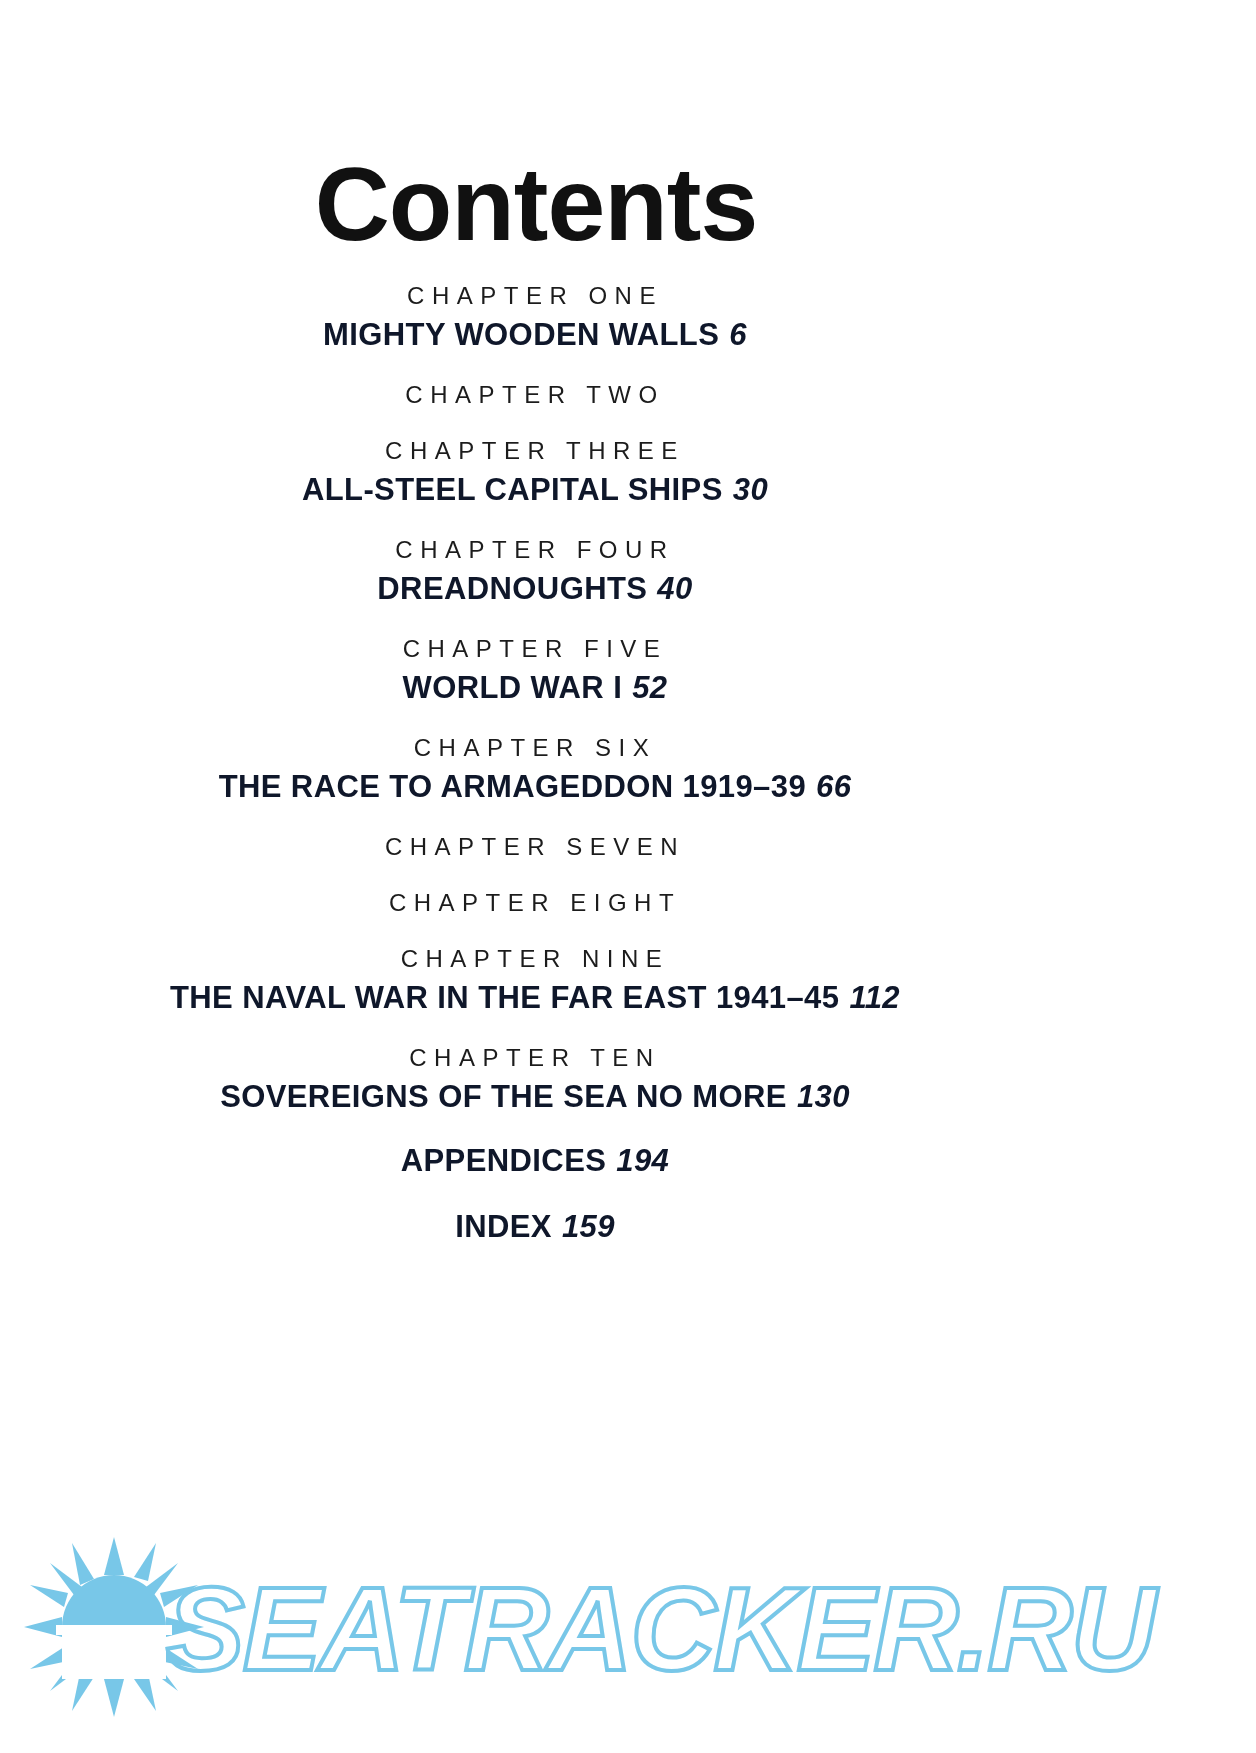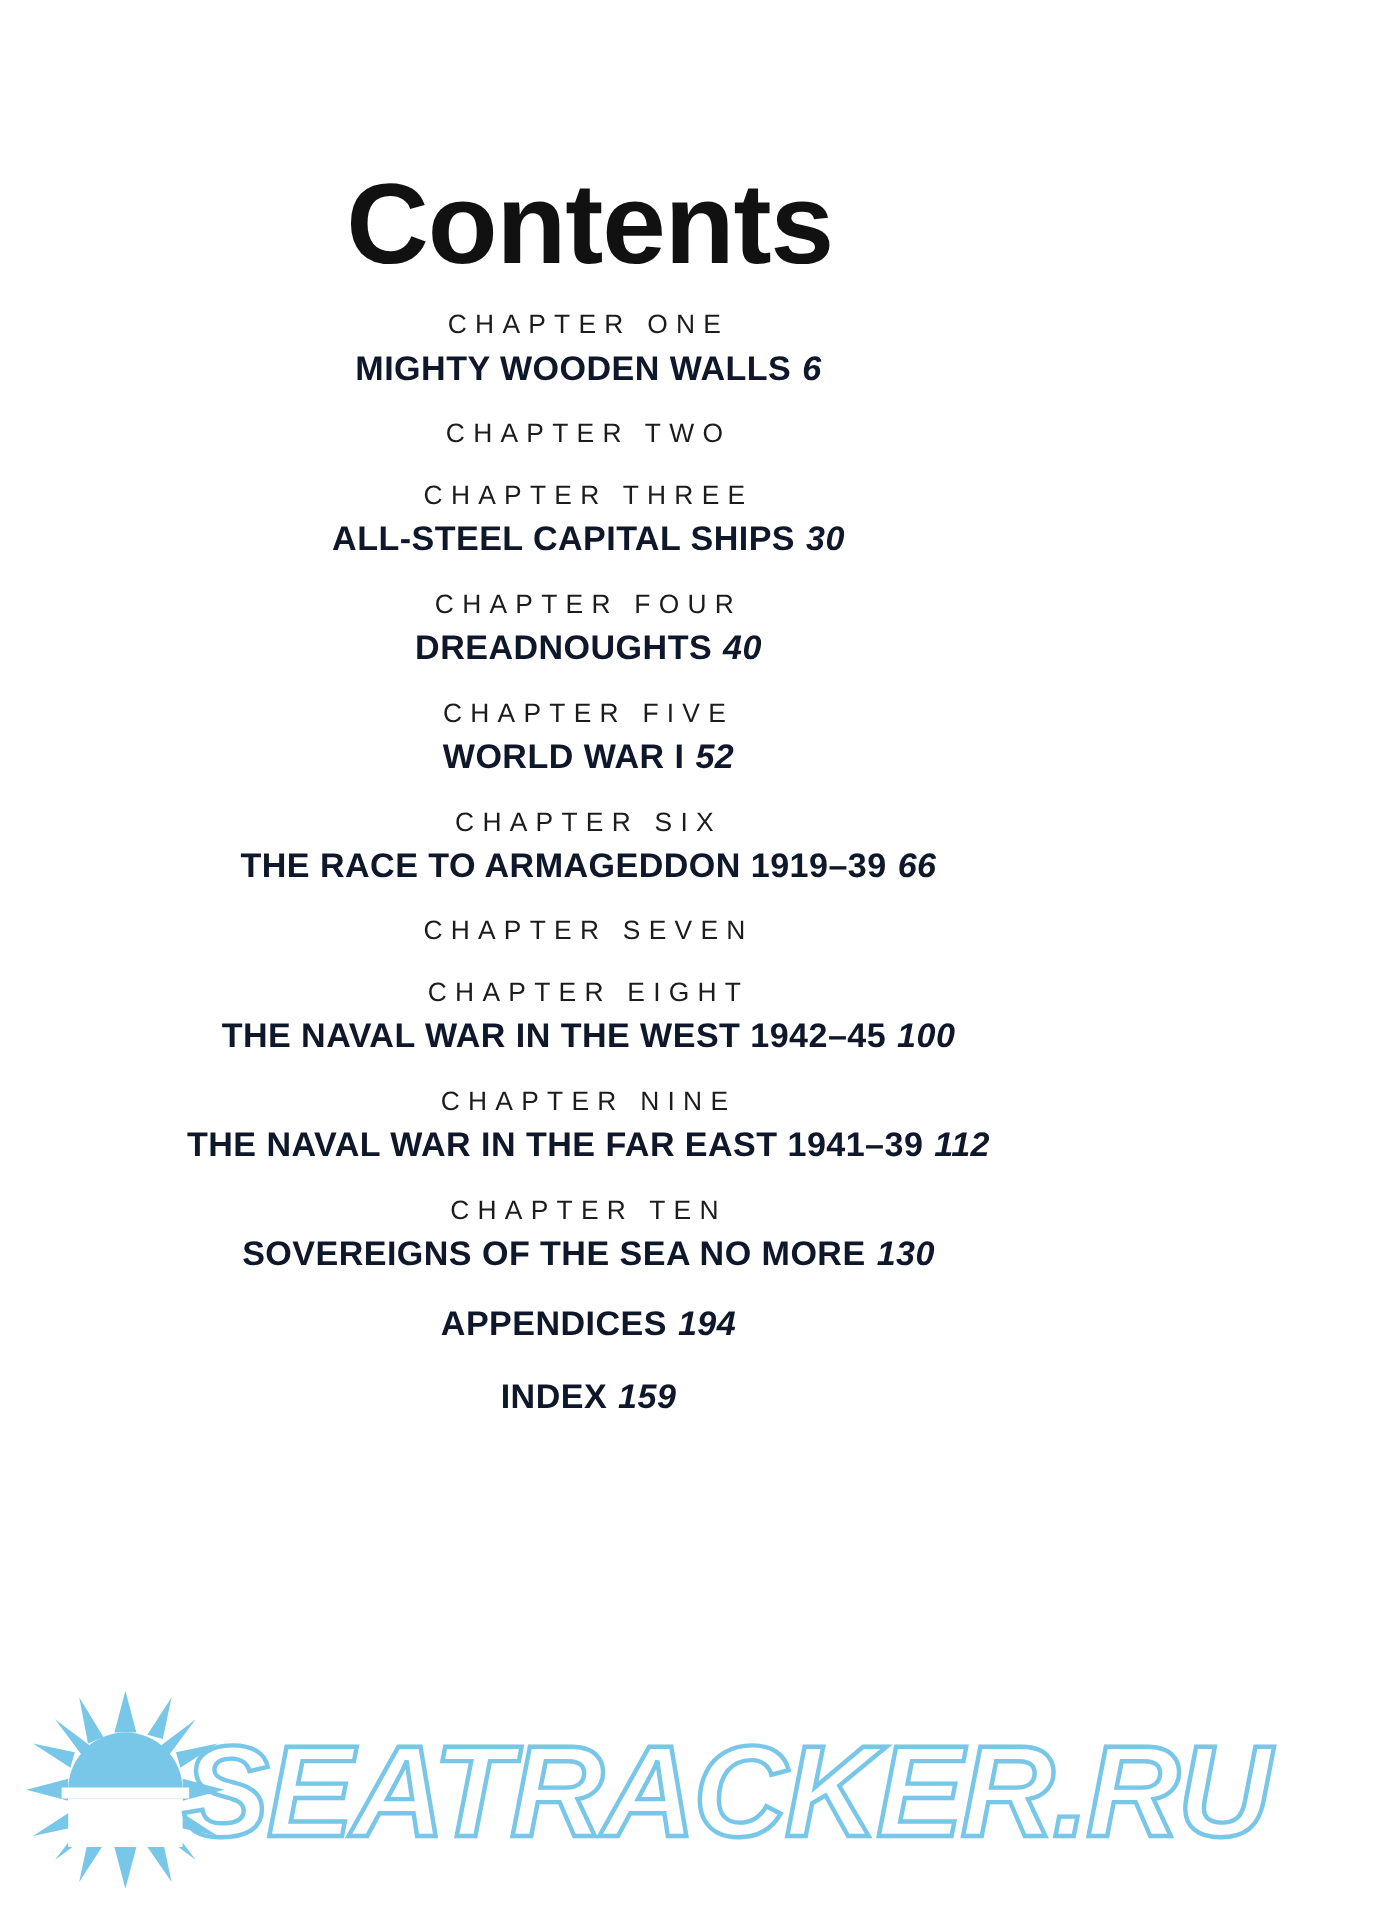--- a/index.html
+++ b/index.html
@@ -163,29 +163,26 @@
         <span class="chapter-title">THE RACE TO ARMAGEDDON 1919–39</span><span class="chapter-page">66</span>
       </div>
     </div>
 
     <div class="toc-entry">
       <div class="chapter-label">CHAPTER SEVEN</div>
     </div>
 
     <div class="toc-entry">
       <div class="chapter-label">CHAPTER EIGHT</div>
-      <div class="chapter-line">
-        <span class="chapter-title">THE NAVAL WAR IN THE WEST 1942–45</span><span class="chapter-page">100</span>
-      </div>
     </div>
 
     <div class="toc-entry">
       <div class="chapter-label">CHAPTER NINE</div>
       <div class="chapter-line">
-        <span class="chapter-title">THE NAVAL WAR IN THE FAR EAST 1941–39</span><span class="chapter-page">112</span>
+        <span class="chapter-title">THE NAVAL WAR IN THE FAR EAST 1941–45</span><span class="chapter-page">112</span>
       </div>
     </div>
 
     <div class="toc-entry">
       <div class="chapter-label">CHAPTER TEN</div>
       <div class="chapter-line">
         <span class="chapter-title">SOVEREIGNS OF THE SEA NO MORE</span><span class="chapter-page">130</span>
       </div>
     </div>
 

